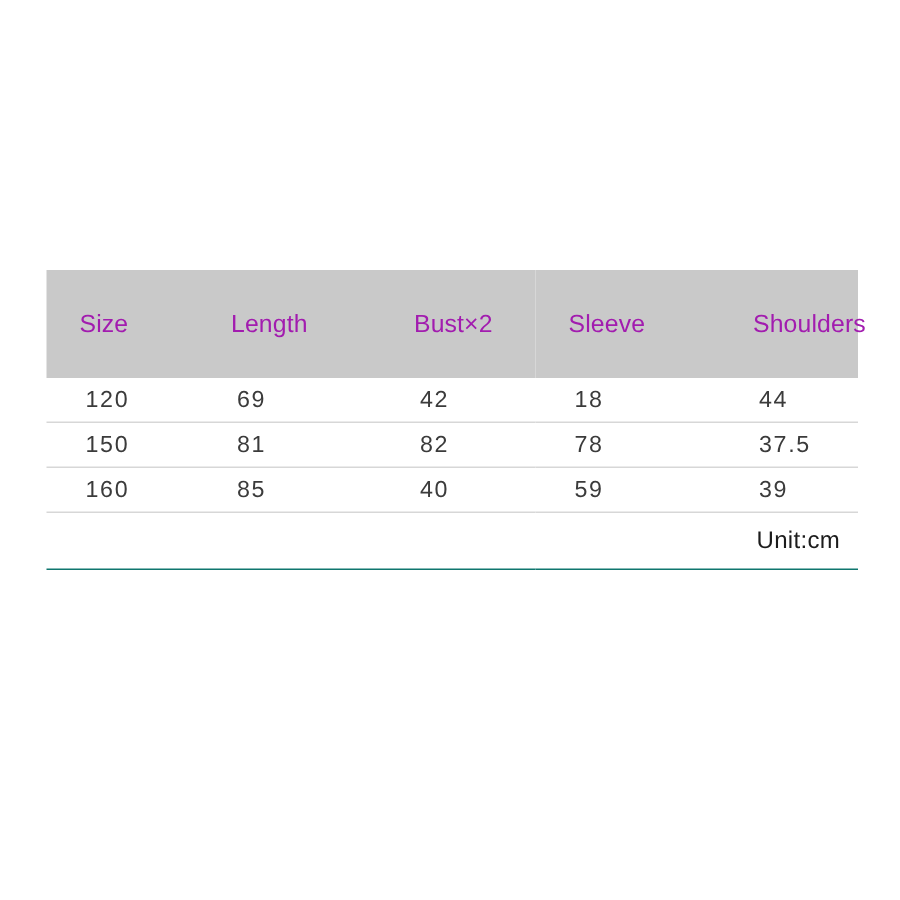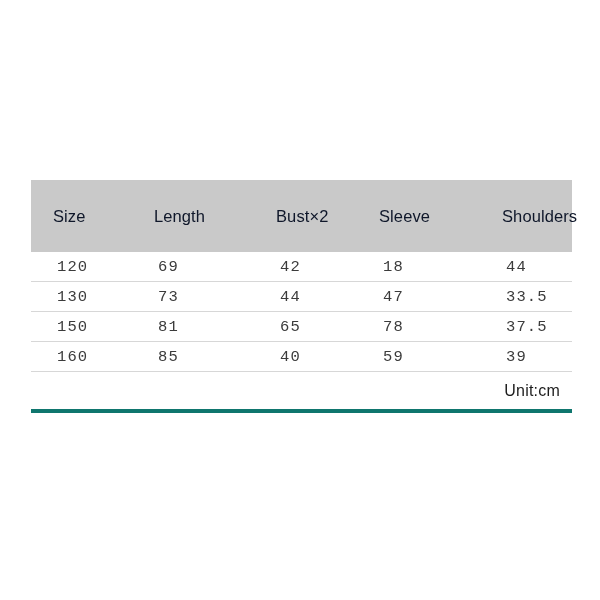--- a/index.html
+++ b/index.html
@@ -44,49 +44,49 @@
     background: #c9c9c9;
   }
   .header-row th {
     height: 72px;
     padding: 0 0 0 22px;
     text-align: left;
     vertical-align: middle;
     font-family: "Liberation Sans", sans-serif;
     font-size: 16.5px;
     font-weight: 400;
-    color: #0f172a;
+    color: #a21caf;
     letter-spacing: 0.1px;
     white-space: nowrap;
   }
 
   .data-row td {
     height: 29px;
     padding: 0 0 0 26px;
     text-align: left;
     vertical-align: middle;
-    font-family: Liberation Mono, monospace;
+    font-family: Liberation Sans, sans-serif;
     font-size: 15.5px;
     font-weight: 400;
     color: #3b3b3b;
     letter-spacing: 1.1px;
     border-bottom: 1px solid #d7d7d7;
     white-space: nowrap;
   }
 
   .unit-row td {
     height: 37px;
     padding: 0 12px 0 0;
     text-align: right;
     vertical-align: middle;
     font-family: "Liberation Sans", sans-serif;
     font-size: 16px;
     font-weight: 400;
     color: #1c1c1c;
-    border-bottom: 4px solid #0f766e;
+    border-bottom: 1px solid #0f766e;
     letter-spacing: 0.2px;
     white-space: nowrap;
   }
 </style>
 </head>
 <body>
 
 <div id="root">
 
   <div class="size-table">
@@ -111,30 +111,23 @@
 
       <tbody>
         <tr class="data-row">
           <td>120</td>
           <td>69</td>
           <td>42</td>
           <td>18</td>
           <td>44</td>
         </tr>
         <tr class="data-row">
-          <td>130</td>
-          <td>73</td>
-          <td>44</td>
-          <td>47</td>
-          <td>33.5</td>
-        </tr>
-        <tr class="data-row">
           <td>150</td>
           <td>81</td>
-          <td>65</td>
+          <td>82</td>
           <td>78</td>
           <td>37.5</td>
         </tr>
         <tr class="data-row">
           <td>160</td>
           <td>85</td>
           <td>40</td>
           <td>59</td>
           <td>39</td>
         </tr>

